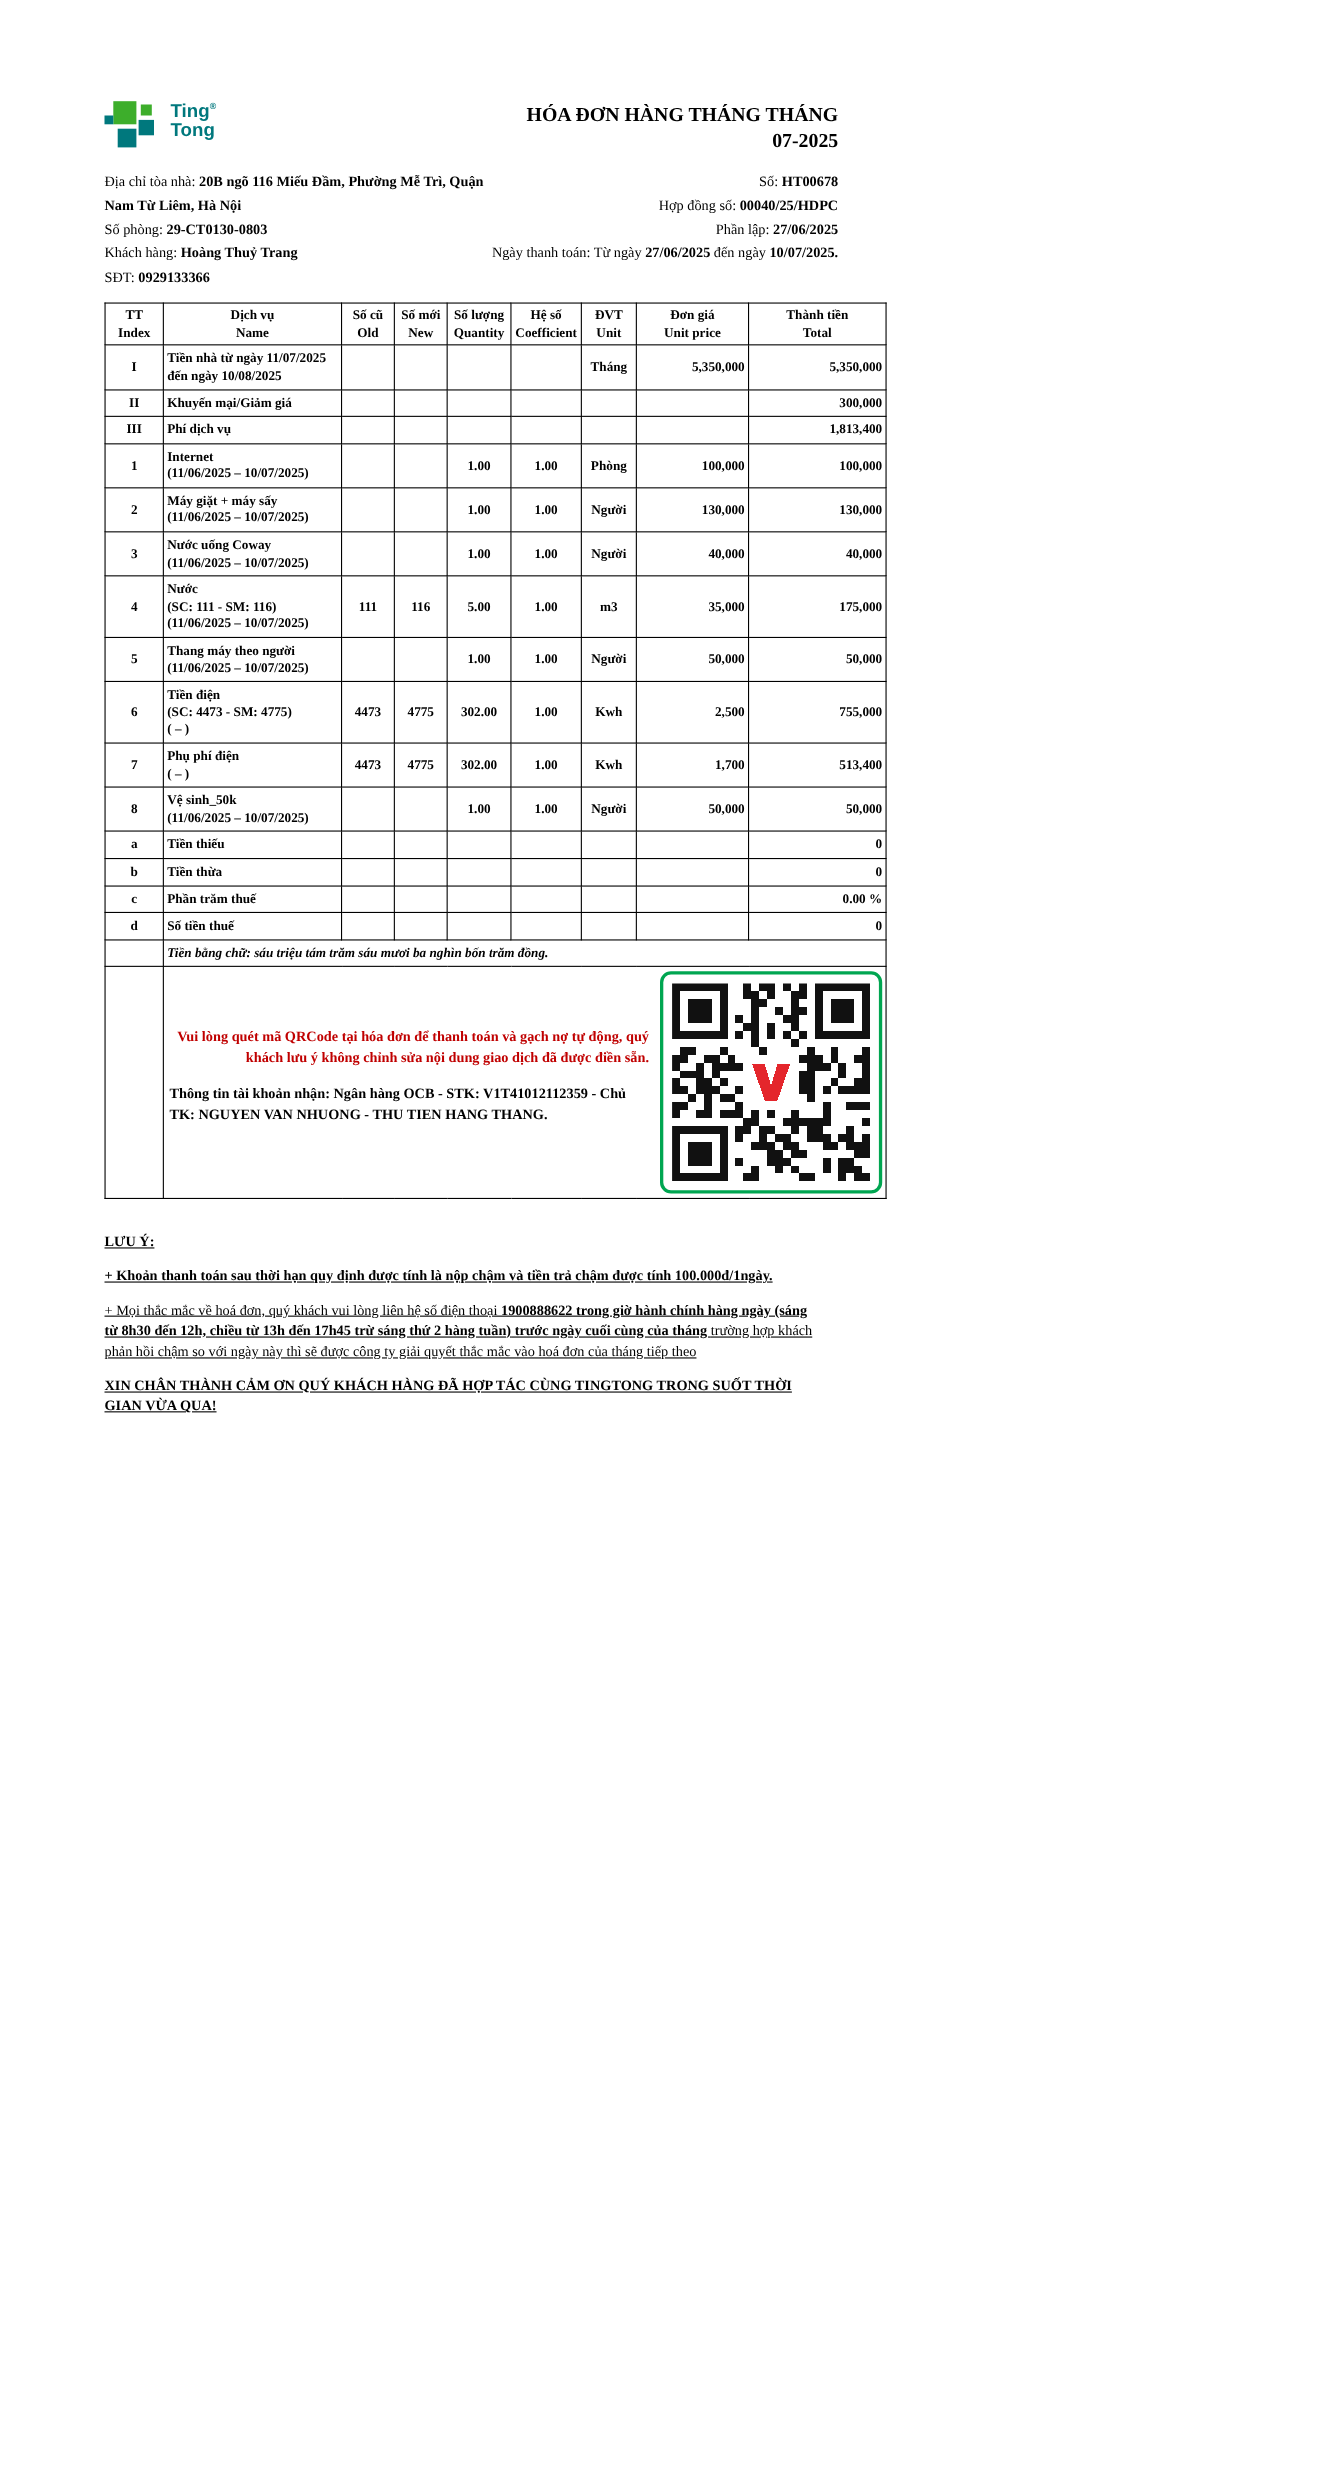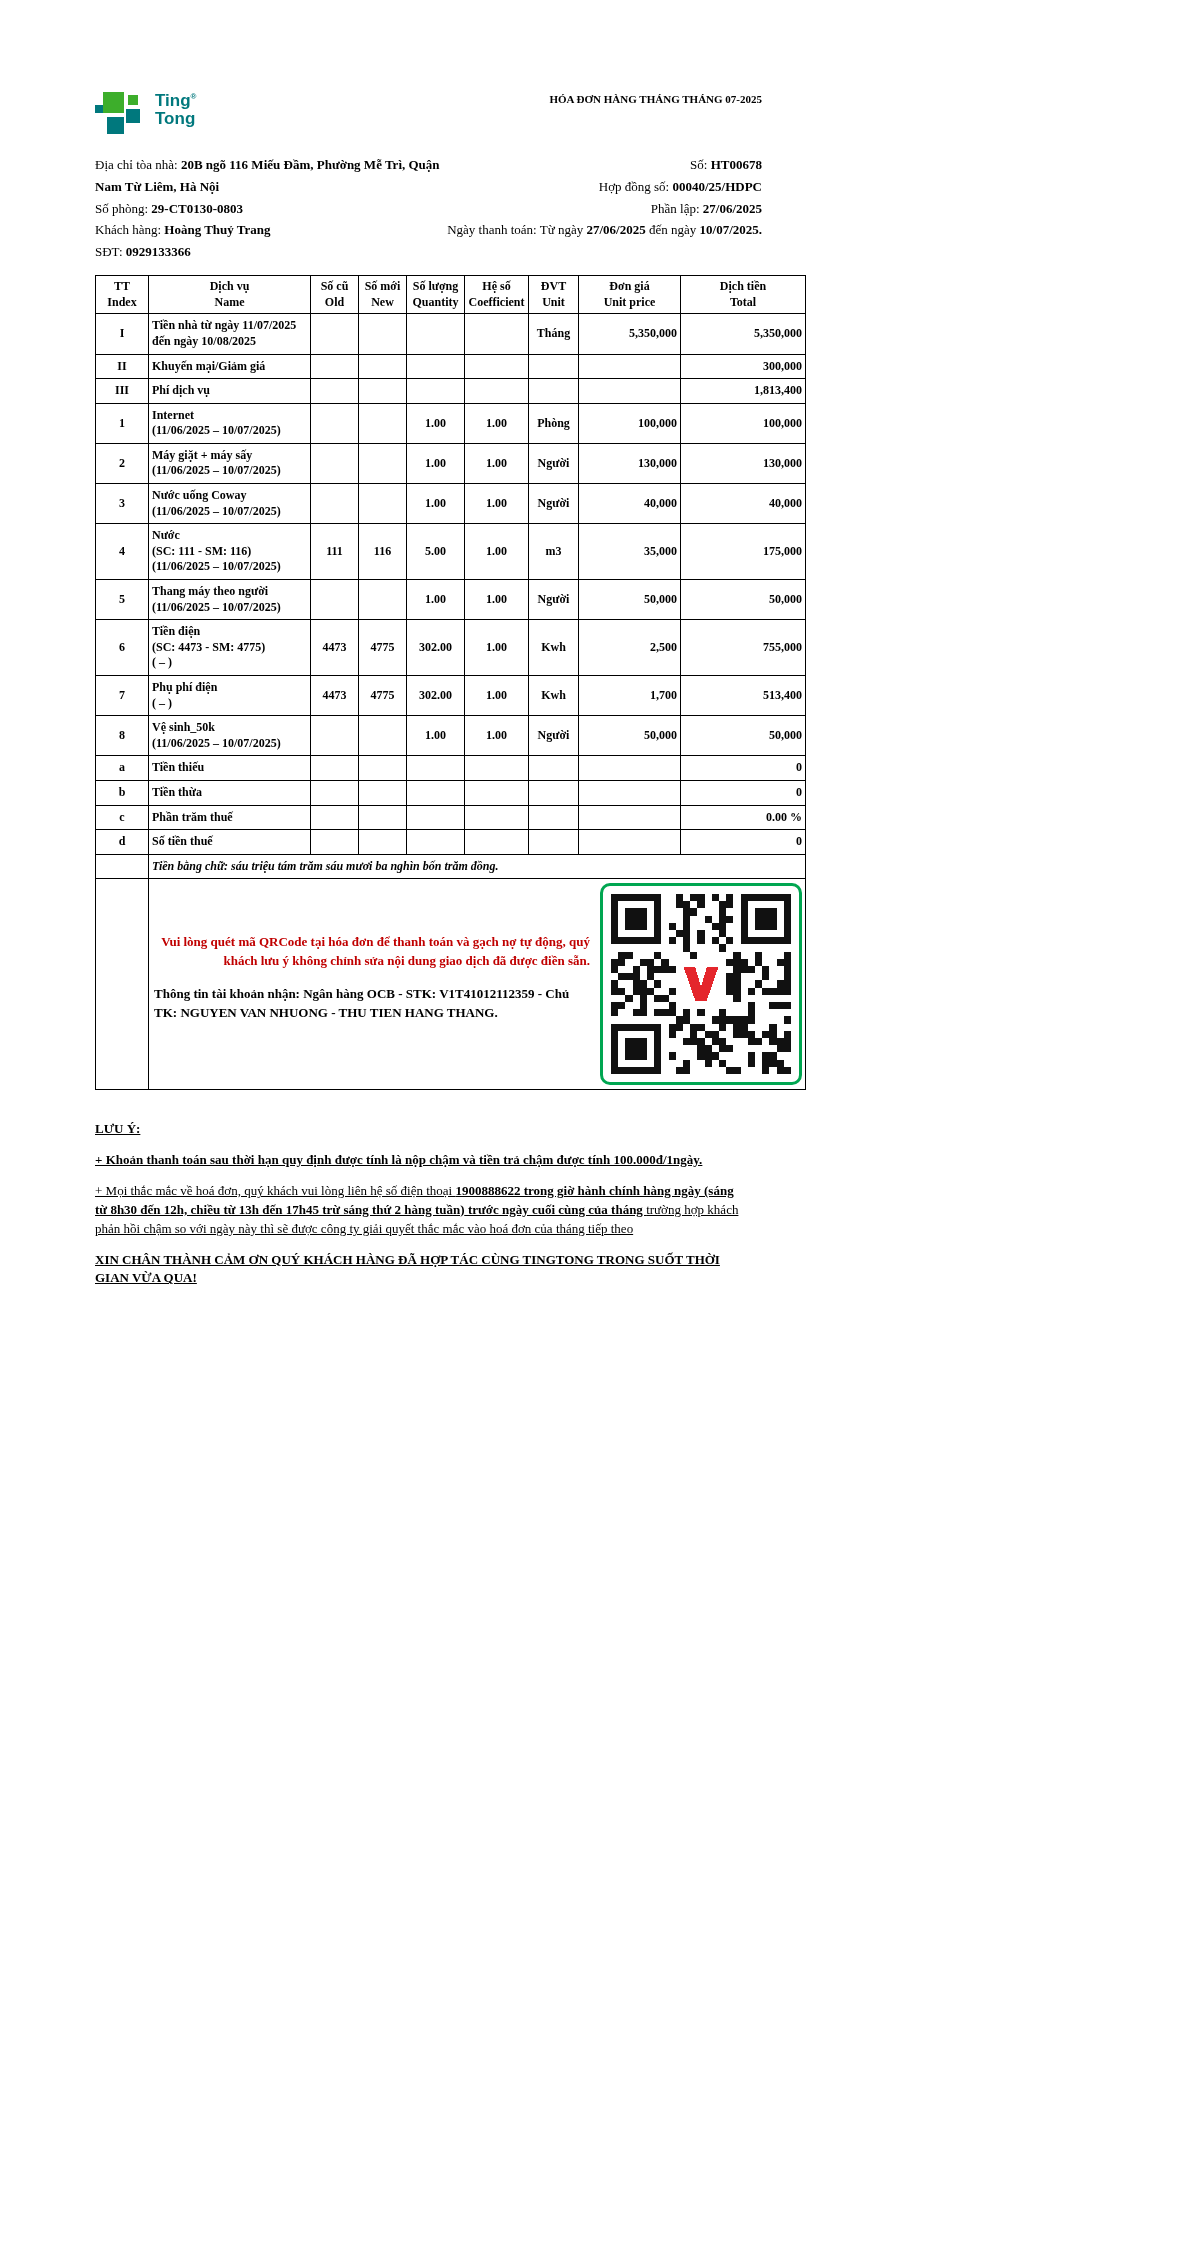--- a/index.html
+++ b/index.html
@@ -10,21 +10,21 @@
   .logo{display:flex;gap:10px;}
   .logo-mark{position:relative;width:50px;height:50px;}
   .logo-mark i{position:absolute;display:block;}
   .lm-g1{left:8px;top:0;width:21px;height:21px;background:#3dae2b;}
   .lm-g2{left:33px;top:3px;width:10px;height:10px;background:#3dae2b;}
   .lm-t1{left:31px;top:17px;width:14px;height:14px;background:#00787d;}
   .lm-t2{left:12px;top:25px;width:17px;height:17px;background:#00787d;}
   .lm-t3{left:0;top:13px;width:8px;height:8px;background:#00787d;}
   .logo-text{font-family:"Liberation Sans",sans-serif;font-weight:bold;font-size:17px;line-height:1.05;color:#00787d;}
   .logo-text sup{font-size:8px;}
-  .doc-title{width:330px;padding-right:43px;text-align:right;font-weight:bold;font-size:11px;line-height:1.35;}
+  .doc-title{width:330px;padding-right:43px;text-align:right;font-weight:bold;font-size:18px;line-height:1.35;}
   .info-row{display:flex;justify-content:space-between;margin-top:12px;}
   .info-left{width:352px;line-height:1.68;}
   .info-right{text-align:right;padding-right:43px;line-height:1.68;}
   b{font-weight:bold;}
   table.invoice{margin-top:12px;border-collapse:collapse;table-layout:fixed;width:710px;}
   .invoice th,.invoice td{border:1px solid #000;font-size:12px;font-weight:bold;vertical-align:middle;padding:4px 3px;line-height:1.3;}
   .invoice th{text-align:center;padding:3px 1px;}
   col.c0{width:53px}col.c1{width:162px}col.c2{width:48px}col.c3{width:48px}col.c4{width:58px}col.c5{width:64px}col.c6{width:50px}col.c7{width:102px}col.c8{width:125px}
   .cell-name{text-align:left;padding-left:6px;margin-left:24px;}
   .center{text-align:center;}
@@ -116,21 +116,21 @@
           </th>
           <th>
             <div>ĐVT</div>
             <div>Unit</div>
           </th>
           <th>
             <div>Đơn giá</div>
             <div>Unit price</div>
           </th>
           <th>
-            <div>Dịch tiền</div>
+            <div>Thành tiền</div>
             <div>Total</div>
           </th>
         </tr>
     </thead>
     <tbody>
         <tr>
           <td class="center">I</td>
           <td class="cell-name">
             <div>Tiền nhà từ ngày 11/07/2025</div>
             <div>đến ngày 10/08/2025</div>

